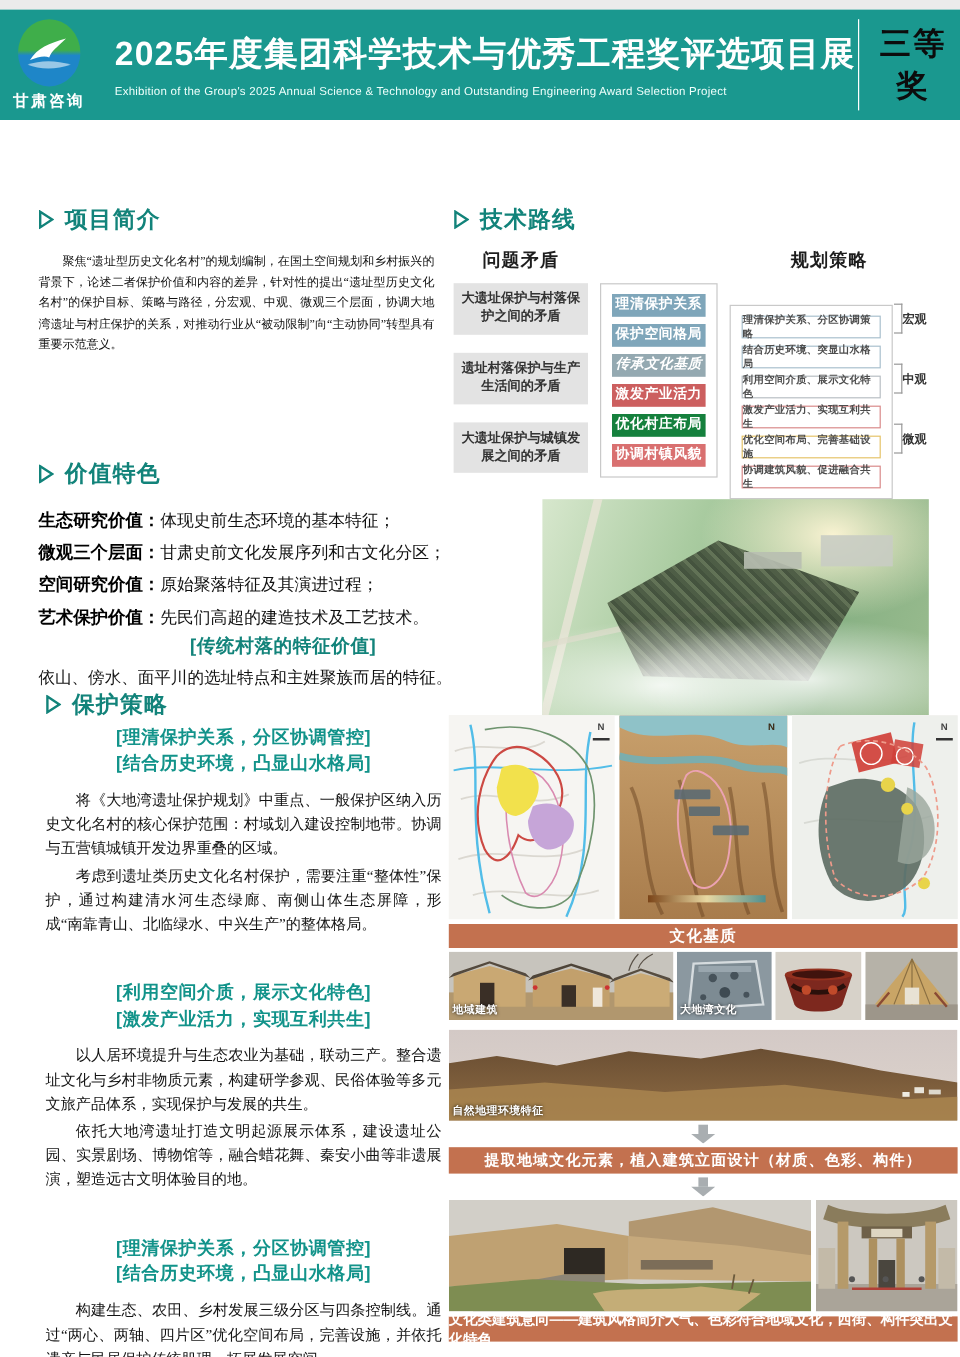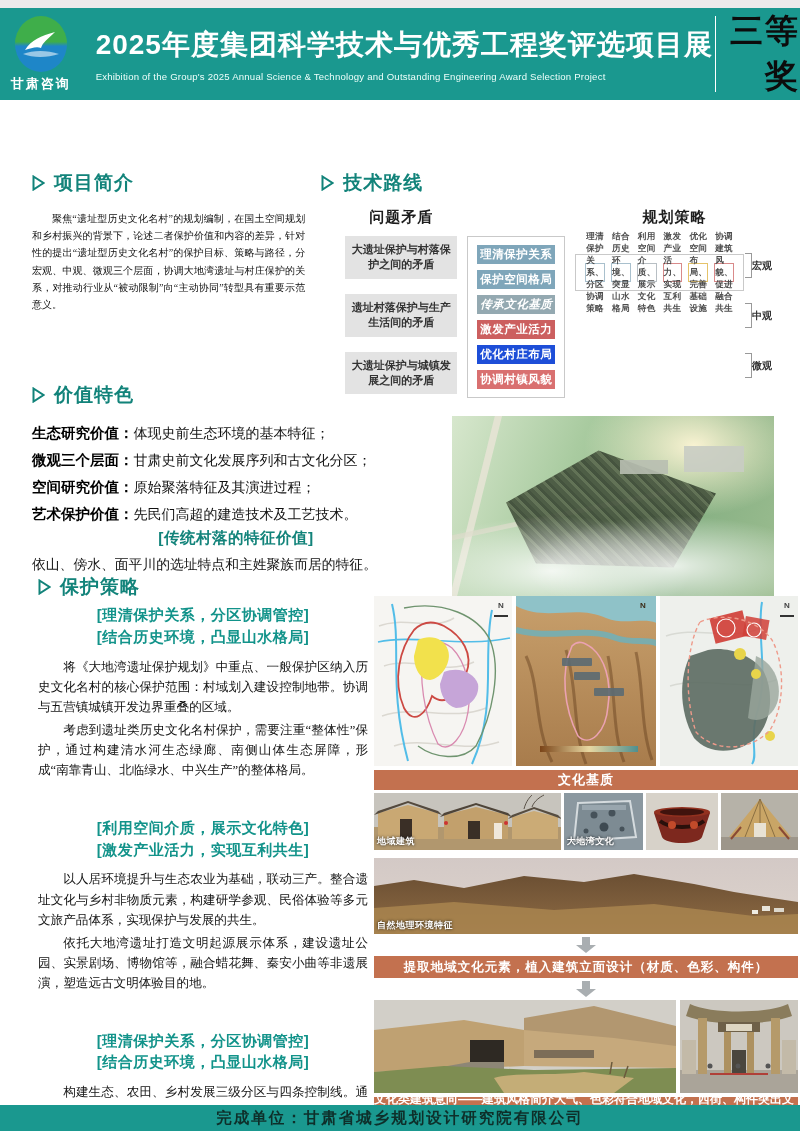--- a/index.html
+++ b/index.html
@@ -11,45 +11,45 @@
   .header { position:absolute; top:8px; left:0; width:800px; height:92px; background:#1a988f; display:flex; align-items:center; }
   .logo-wrap { width:128px; display:flex; flex-direction:column; align-items:center; }
   .logo-circle { width:52px; height:56px; border-radius:50%; background:linear-gradient(#3fae4a 46%, #1e86c8 54%); position:relative; overflow:hidden; }
   .logo-circle svg { position:absolute; left:6px; top:12px; }
   .logo-label { margin-top:3px; color:#fff; font-size:13px; font-weight:bold; letter-spacing:2px; }
   .title-block { flex:1; padding-left:14px; }
   .main-title { color:#fff; font-size:28px; font-weight:900; letter-spacing:1px; white-space:nowrap; }
   .sub-title { color:#eefffb; font-size:9.6px; margin-top:7px; letter-spacing:.2px; white-space:nowrap; }
   .header-divider { width:2px; height:76px; background:#ffffff; margin:0 6px 0 2px; }
   .award-box { width:122px; text-align:center; }
-  .award-text { color:#0c0c0c; font-size:33px; font-weight:900; letter-spacing:2px;text-align:right; }
+  .award-text { color:#0c0c0c; font-size:26px; font-weight:900; letter-spacing:2px; }
 
   
   .title-bar { position:absolute; top:114px; left:0; width:800px; display:flex; align-items:center; padding-left:64px; }
   .title-square { width:18px; height:30px; background:#17847c; margin-right:11px; flex:none; }
   .project-title { font-size:25px; font-weight:900; color:#161616; letter-spacing:.5px; white-space:nowrap; }
 
   
   .sec-head { display:flex; align-items:center; gap:9px; color:#12837a; font-size:19px; font-weight:800; letter-spacing:1px; }
   .tri-icon { flex:none; display:flex; }
 
   
   .row1 { position:absolute; top:170px; left:32px; width:742px; display:flex; gap:16px; }
   .intro-col { width:330px; }
   .intro-body { margin-top:14px; font-family:"Liberation Serif", serif; font-size:10px; line-height:1.72; color:#101010; text-align:justify; text-indent:2em; }
 
   .tech-col { flex:1; }
   .tech-diagram { margin-top:12px; display:flex; gap:10px; align-items:flex-start; }
   .col-label { text-align:center; font-size:15px; font-weight:800; color:#1d1d1d; letter-spacing:1px; height:18px; margin-bottom:10px; }
-  .col-problems { width:112px;margin-left:24px; }
+  .col-problems { width:112px; }
   .p-box { background:#e3e3e3; color:#333; font-size:11px; font-weight:bold; text-align:center; line-height:1.4; padding:6px 3px; margin-bottom:15px; }
   .col-measures { width:98px; margin-top:28px; border:1px solid #c9c9c9; padding:8px 9px; display:flex; flex-direction:column; gap:6px; background:#fff; }
   .m-box { height:19px; line-height:19px; text-align:center; color:#ffffff; font-size:11.5px; font-weight:bold; letter-spacing:.5px; }
   .strat-area { flex:1; position:relative; }
-  .s-frame { margin-top:28px; margin-right:30px; border:1px solid #c9c9c9; padding:8px 9px; display:flex; gap:6px; background:#fff; }
+  .s-frame { margin-top:28px; margin-right:30px; border:1px solid #c9c9c9; padding:8px 9px; display:flex; flex-direction:column; gap:6px; background:#fff; }
   .s-box { height:19px; border:1.5px solid #b8c6ce; background:#fff; display:flex; align-items:center; justify-content:center; font-size:8.6px; font-weight:bold; color:#4d4d4d; letter-spacing:.3px; }
   .bracket { position:absolute; right:22px; width:7px; height:25px; border-top:1px solid #999; border-right:1px solid #999; border-bottom:1px solid #999; }
   .level-label { position:absolute; right:0; width:22px; font-size:10px; color:#333; font-weight:bold; }
 
   
   .values-sec { position:absolute; top:382px; left:32px; width:742px; }
   .values-flex { display:flex; gap:12px; margin-top:8px; }
   .values-left { width:408px; }
   .v-sub { text-align:center; color:#12837a; font-size:15.5px; font-weight:800; margin-top:4px; letter-spacing:.5px; }
   .v-item { display:flex; margin-top:8px; font-family:"Liberation Serif", serif; }
@@ -154,21 +154,21 @@
           <div class="p-box">大遗址保护与村落保护之间的矛盾</div>
           <div class="p-box">遗址村落保护与生产生活间的矛盾</div>
           <div class="p-box">大遗址保护与城镇发展之间的矛盾</div>
         </div>
 
         <div class="col-measures">
           <div class="m-box" style="background-color: rgb(127, 166, 186);">理清保护关系</div>
           <div class="m-box" style="background-color: rgb(127, 166, 186);">保护空间格局</div>
           <div class="m-box" style="background-color: rgb(148, 169, 177); font-style: italic;">传承文化基质</div>
           <div class="m-box" style="background-color: rgb(204, 95, 95);">激发产业活力</div>
-          <div class="m-box" style="background-color: #1d4ed8;">优化村庄布局</div>
+          <div class="m-box" style="background-color: #15803d;">优化村庄布局</div>
           <div class="m-box" style="background-color: rgb(217, 112, 112);">协调村镇风貌</div>
         </div>
 
         <div class="strat-area">
           <div class="col-label">规划策略</div>
           <div class="s-frame">
             <div class="s-box" style="border-color: rgb(169, 192, 205);">理清保护关系、分区协调策略</div>
             <div class="s-box" style="border-color: rgb(169, 192, 205);">结合历史环境、突显山水格局</div>
             <div class="s-box" style="border-color: rgb(184, 191, 196);">利用空间介质、展示文化特色</div>
             <div class="s-box" style="border-color: rgb(217, 138, 138);">激发产业活力、实现互利共生</div>
@@ -456,17 +456,14 @@
               <circle cx="58" cy="66" r="2.5" fill="#555"></circle>
               <circle cx="88" cy="66" r="2.5" fill="#555"></circle>
           </svg>
         </div>
       </div>
 
       <div class="banner banner2">文化类建筑意向——建筑风格简介大气、色彩符合地域文化，西街、构件突出文化特色</div>
     </div>
   </div>
 
-  <div class="footer">
-    <div class="footer-text">完成单位：甘肃省城乡规划设计研究院有限公司</div>
-  </div>
 
 </div>
 
 </body></html>

